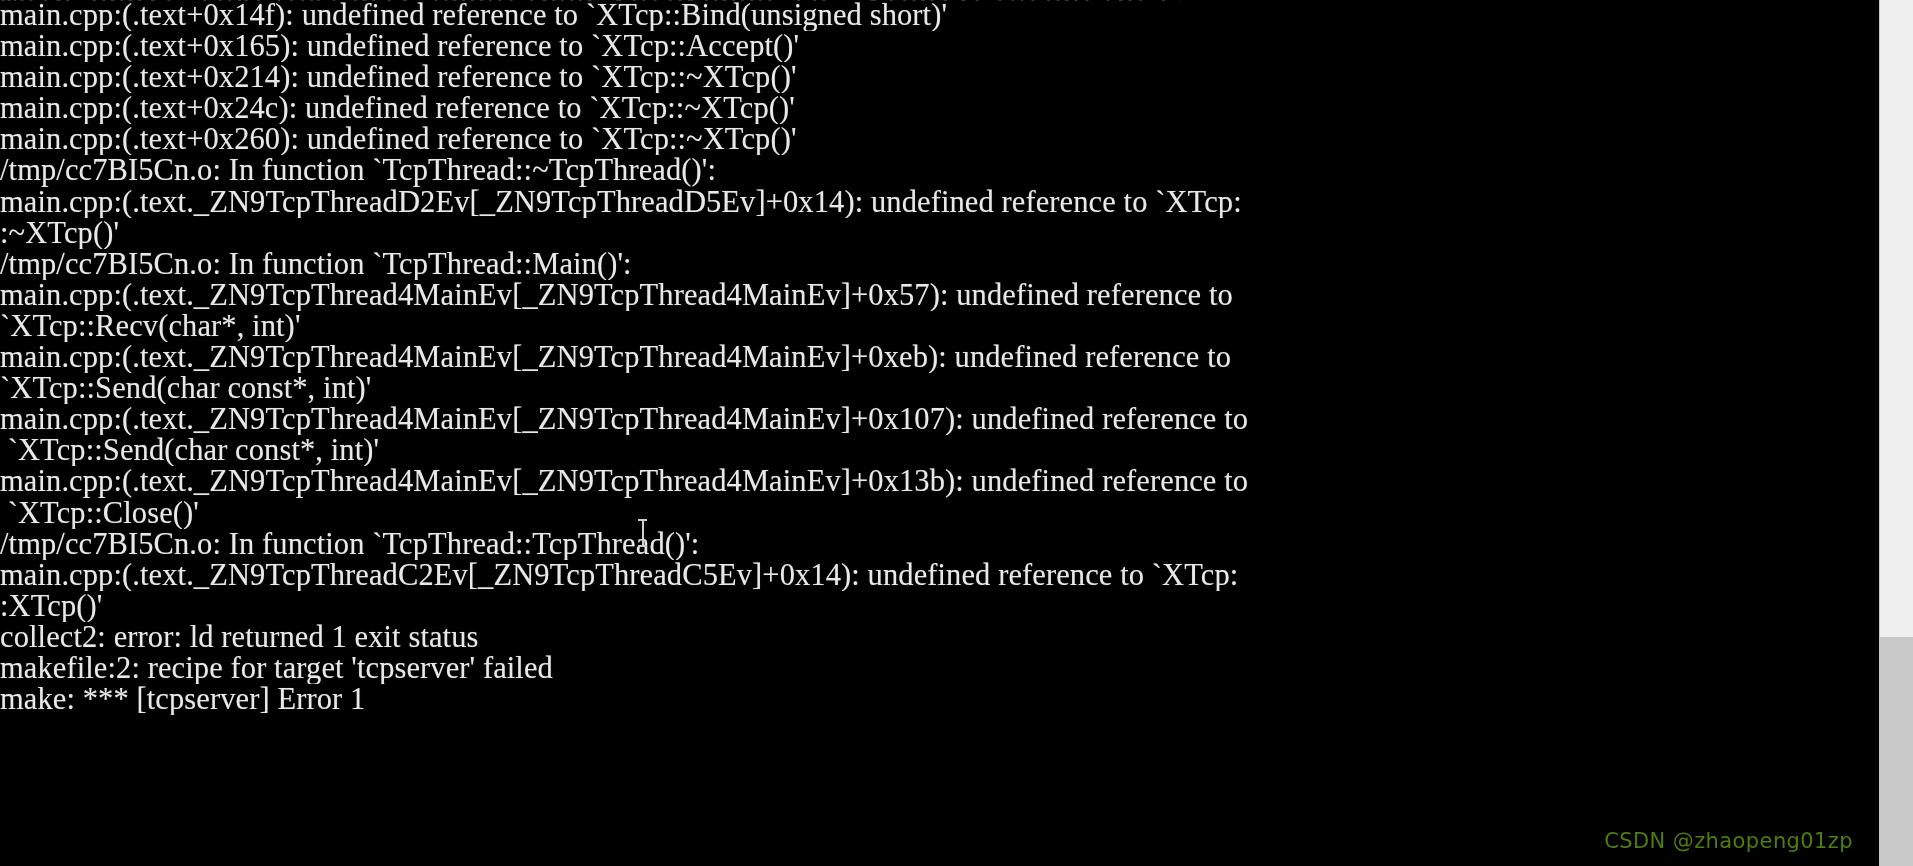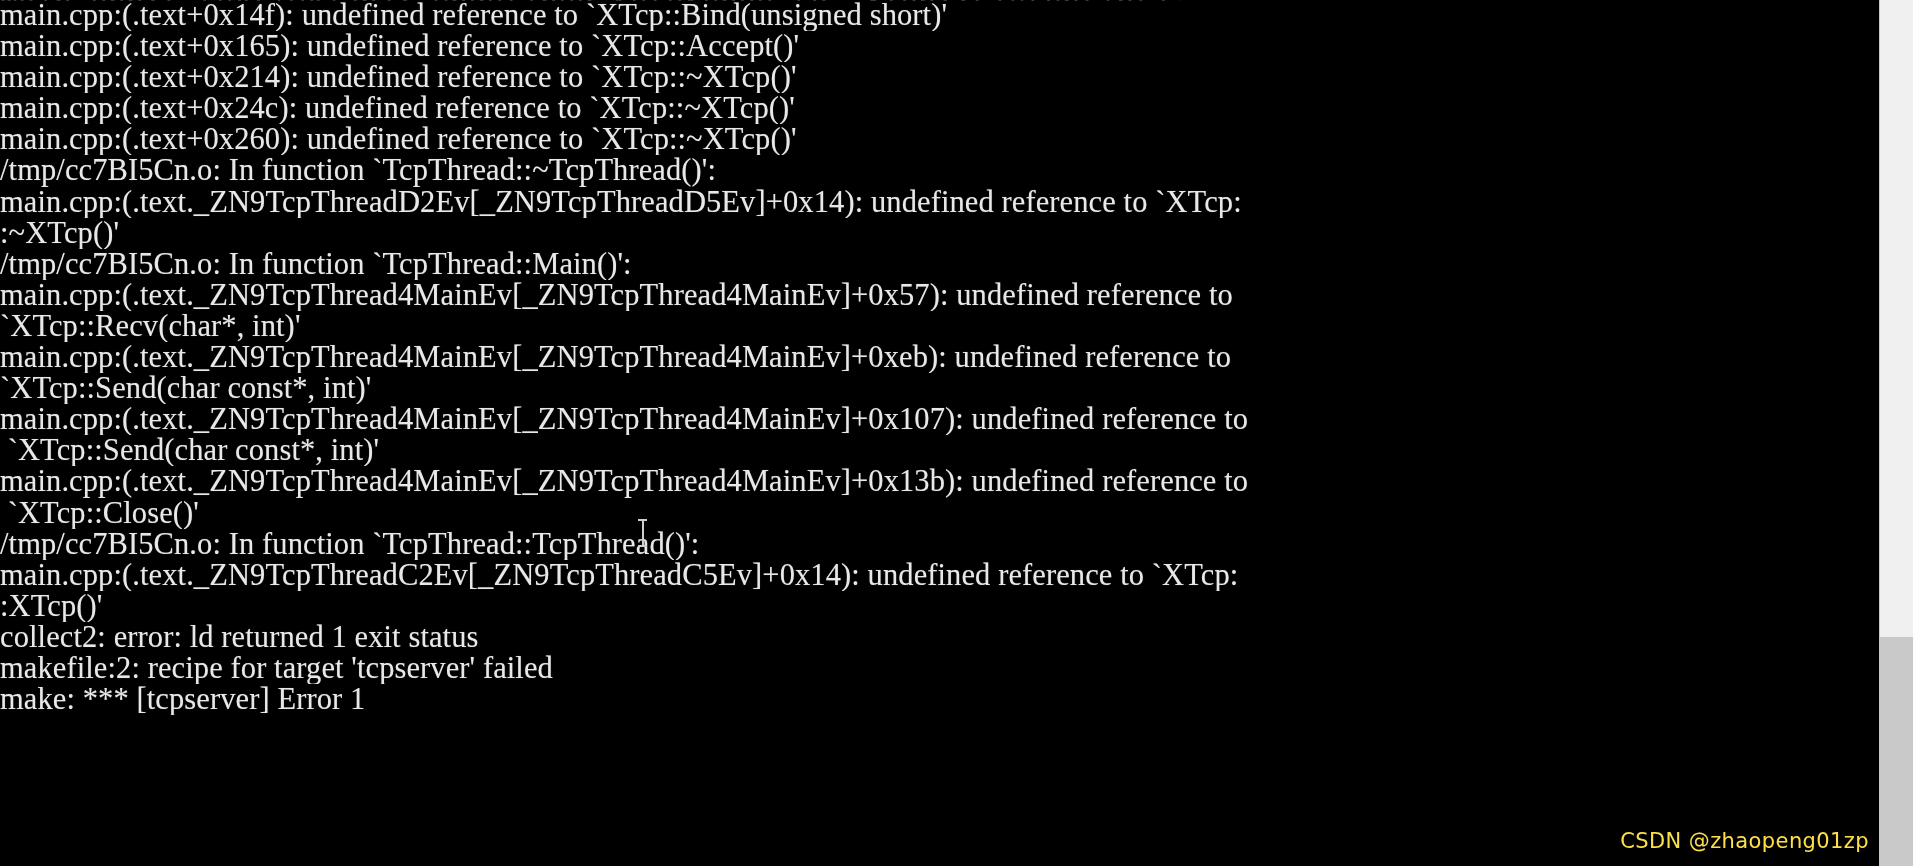--- a/index.html
+++ b/index.html
@@ -104,23 +104,23 @@
     width: 9px;
     height: 2px;
     background: #cfcfcf;
   }
   #mouse-cursor .ibeam-cap-top { top: 0; }
   #mouse-cursor .ibeam-cap-bottom { top: 26px; }
 
   
   #watermark {
     position: absolute;
-    right: 44px;
+    right: 60px;
     bottom: 13px;
-    color: #fde047;
+    color: #4d7c0f;
     font-size: 21px;
     font-family: "DejaVu Sans", "Liberation Sans", sans-serif;
     letter-spacing: 0.4px;
     white-space: nowrap;
   }
 </style>
 </head>
 <body>
 
 <div id="terminal-window">

